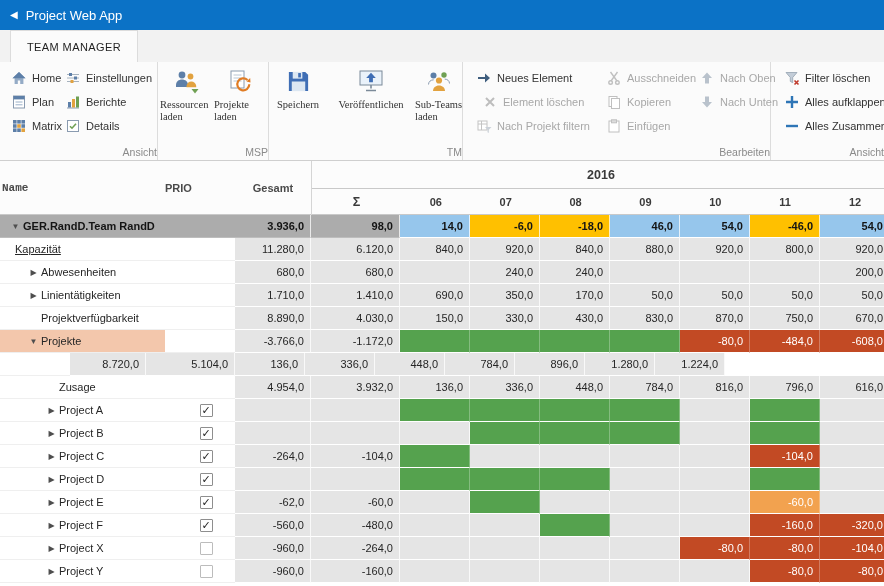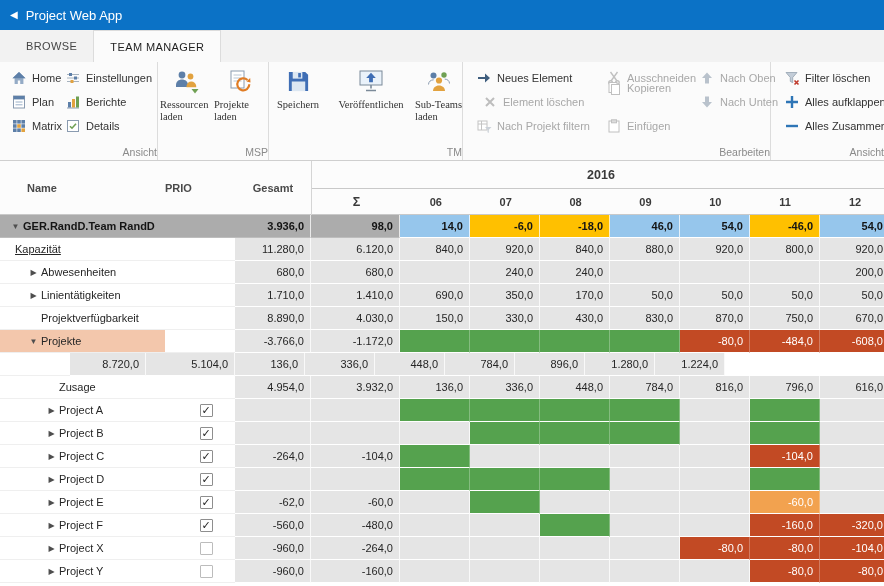--- a/index.html
+++ b/index.html
@@ -23,21 +23,21 @@
   .sbtn { position:absolute; display:flex; align-items:center; gap:5px; font-size:11px; color:#333; height:22px; padding:0 3px; cursor:pointer; white-space:nowrap; }
   .sbtn.dis { color:#A8A8A8; cursor:default; }
   .lbtn { position:absolute; top:3px; display:flex; flex-direction:column; align-items:center; font-size:10.5px; color:#333; text-align:left; cursor:pointer; line-height:12px;font-family:Liberation Serif, serif; }
   .lbtn .lic { height:32px; display:flex; align-items:center; }
   .lbtn .llb { margin-top:2px; }
   svg { display:block; }
 
   
   .gridhead { position:absolute; top:161px; left:0; width:890px; height:54px; background:#FCFCFC; }
   .h-left { position:absolute; left:0; top:0; width:311px; height:54px; display:flex; align-items:center; border-bottom:1px solid #C9C9C9; font-size:11px; font-weight:bold; color:#4A4A4A; }
-  .hn { width:165px; padding-left:27px; }
+  .hn { width:165px; padding-left:2px;font-family:Liberation Mono, monospace; }
   .hp { width:70px; }
   .hg { width:76px; text-align:center; }
   .h-right { position:absolute; left:311px; top:0; width:579px; border-left:1px solid #D5D5D5; }
   .yrow { height:28px; border-bottom:1px solid #C9C9C9; display:flex; align-items:center; justify-content:center; font-weight:bold; font-size:12.5px; color:#3A3A3A; }
   .mrow { height:26px; border-bottom:1px solid #C9C9C9; display:flex; align-items:center; font-size:11px; font-weight:bold; color:#3A3A3A; }
   .sh { width:89px; text-align:center; font-size:12.5px; }
   .mh { width:70px; text-align:center; }
 
   
   .gridbody { position:absolute; top:215px; left:0; width:890px; height:371px; overflow:hidden; }
@@ -64,23 +64,20 @@
 </style>
 </head>
 <body>
 
 <div class="suite">
   <span class="back">◀</span>
   <span>Project Web App</span>
 </div>
 
 <div class="tabs">
-  <div class="tab">
-      <span>BROWSE</span>
-    </div>
   <div class="tab active">
       <span>TEAM MANAGER</span>
     </div>
 </div>
 
 <div class="ribbon">
 
   <div class="rgroup" style="width:158px">
     <div class="sbtn" style="left:8px;top:5px">
       <svg width="16" height="16" viewBox="0 0 16 16">
@@ -228,21 +225,21 @@
       <span>Nach Projekt filtern</span>
     </div>
     <div class="sbtn dis" style="left:140px;top:5px">
       <svg width="16" height="16" viewBox="0 0 16 16">
           <path d="M4.5 2l6.5 9M11.5 2 5 11" stroke="#C0C0C0" stroke-width="1.4"></path>
           <circle cx="4.6" cy="12.5" r="1.8" fill="none" stroke="#C0C0C0" stroke-width="1.4"></circle>
           <circle cx="11.4" cy="12.5" r="1.8" fill="none" stroke="#C0C0C0" stroke-width="1.4"></circle>
         </svg>
       <span>Ausschneiden</span>
     </div>
-    <div class="sbtn dis" style="left:140px;top:15px">
+    <div class="sbtn dis" style="left:140px;top:29px">
       <svg width="16" height="16" viewBox="0 0 16 16">
           <rect x="3" y="2.5" width="8" height="10" fill="#fff" stroke="#C0C0C0"></rect>
           <rect x="5.5" y="4.5" width="8" height="10" fill="#fff" stroke="#C0C0C0"></rect>
         </svg>
       <span>Kopieren</span>
     </div>
     <div class="sbtn dis" style="left:140px;top:53px">
       <svg width="16" height="16" viewBox="0 0 16 16">
           <rect x="3" y="3" width="10" height="11" fill="#fff" stroke="#C0C0C0"></rect>
           <rect x="5.5" y="1.8" width="5" height="3" fill="#DCDCDC" stroke="#C0C0C0"></rect>

